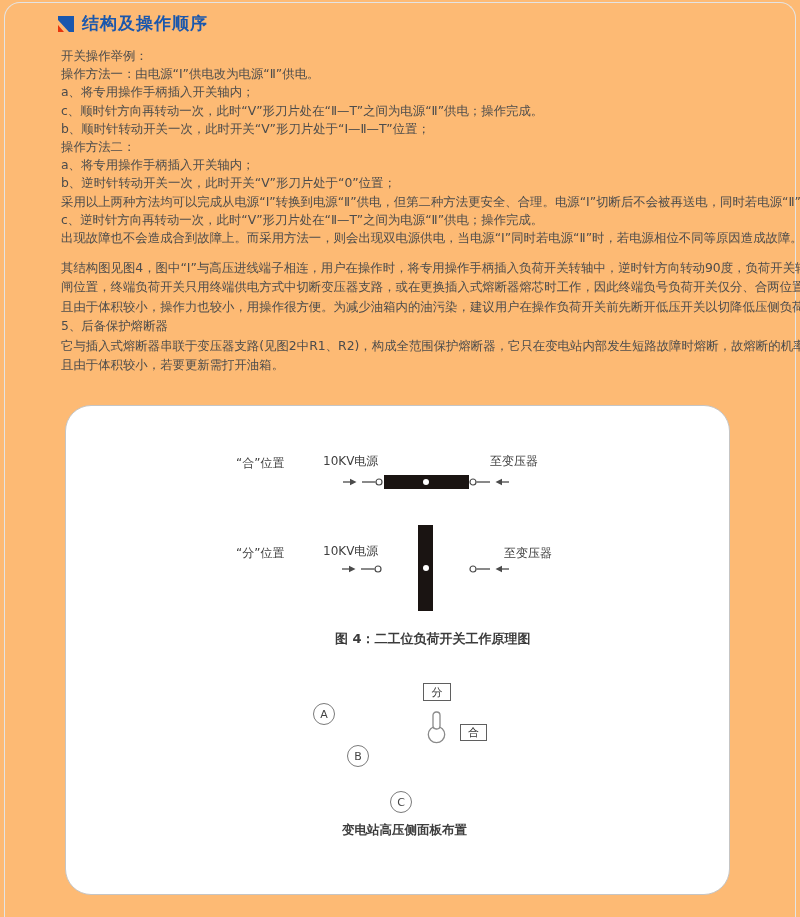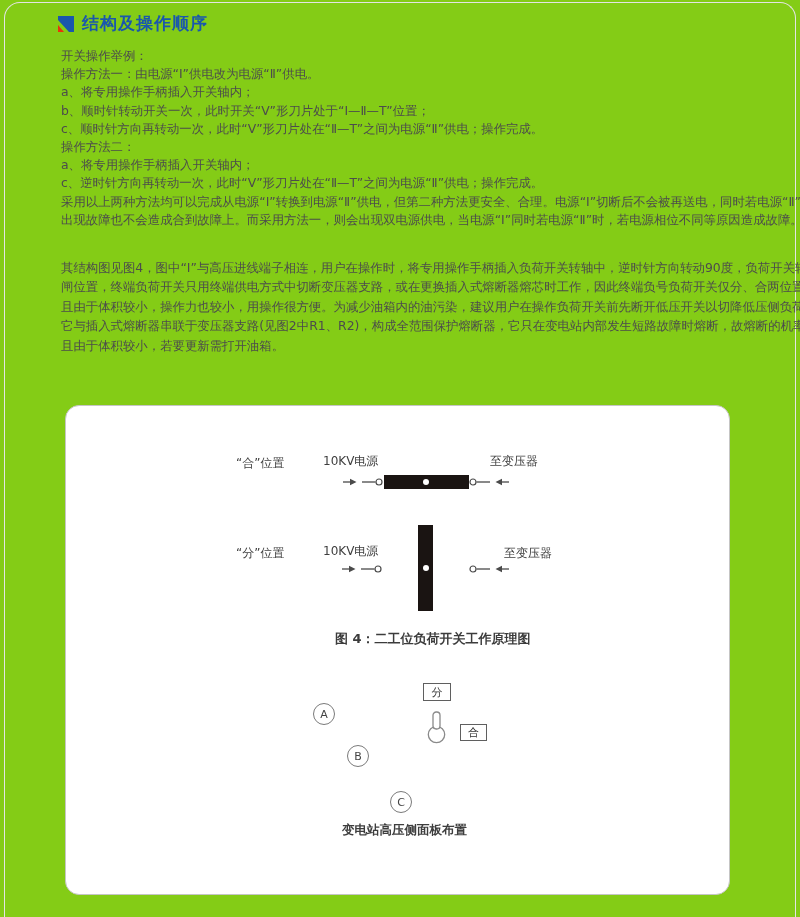--- a/index.html
+++ b/index.html
@@ -1,27 +1,27 @@
 <!DOCTYPE html>
 <html><head>
 <meta charset="utf-8">
 <style>
   html,body{margin:0;padding:0;background:#fff;}
-  .page{position:relative;width:800px;height:917px;background:#84cc16;overflow:hidden;
+  .page{position:relative;width:800px;height:917px;background:#fdba74;overflow:hidden;
         font-family:"DejaVu Sans",sans-serif;color:#4c4c4c;}
   .card-edge{position:absolute;left:4px;right:4px;top:2px;bottom:-20px;
              border:1px solid #e4e4e4;border-bottom:none;border-radius:16px 16px 0 0;pointer-events:none;}
   .header{position:absolute;left:58px;top:12px;display:flex;align-items:center;gap:8px;}
   .header .title{font-size:17px;font-weight:bold;color:#1a57ad;letter-spacing:1px;}
   .body-block{position:absolute;left:61px;width:700px;font-size:12.4px;color:#4c4c4c;}
   .block1{top:47px;line-height:18.2px;}
   .block2{top:258px;line-height:19.4px;}
   .body-block div{white-space:nowrap;}
   .figure-box{position:absolute;left:65px;top:405px;width:663px;height:488px;
-              border:1px solid #c5c5c5;border-radius:14px;background:#fff;}
+              border:1px solid #c5c5c5;border-radius:26px;background:#fff;}
   .fig-label{position:absolute;font-size:12px;color:#3e3e3e;white-space:nowrap;}
   .hbar{position:absolute;left:318px;top:69px;width:85px;height:14px;background:#1a1412;}
   .vbar{position:absolute;left:352px;top:119px;width:15px;height:86px;background:#1a1412;}
   .dot{position:absolute;width:6px;height:6px;border-radius:50%;background:#fff;}
   .hbar .dot{left:39px;top:4px;}
   .vbar .dot{left:4.5px;top:40px;}
   .conn{position:absolute;width:40px;height:14px;}
   .fig-caption{position:absolute;left:238px;top:224px;font-size:13px;font-weight:bold;color:#3c3c3c;white-space:nowrap;padding-left:31px;}
   .mini-box{position:absolute;border:1px solid #5f5f5f;color:#333;font-size:11px;
             display:flex;align-items:center;justify-content:center;background:#fff;}
@@ -43,33 +43,35 @@
         <polygon points="0,9 6,16 0,16" fill="#e8340c"></polygon>
       </svg>
     </span>
     <span class="title">结构及操作顺序</span>
   </div>
 
   <div class="body-block block1">
     <div>开关操作举例：</div>
     <div>操作方法一：由电源“Ⅰ”供电改为电源“Ⅱ”供电。</div>
     <div>a、将专用操作手柄插入开关轴内；</div>
+    <div>c、顺时针方向再转动一次，此时“V”形刀片处在“Ⅱ—T”之间为电源“Ⅱ”供电；操作完成。</div>
     <div>b、顺时针转动开关一次，此时开关“V”形刀片处于“Ⅰ—Ⅱ—T”位置；</div>
-    <div>c、顺时针方向再转动一次，此时“V”形刀片处在“Ⅱ—T”之间为电源“Ⅱ”供电；操作完成。</div>
     <div>操作方法二：</div>
     <div>a、将专用操作手柄插入开关轴内；</div>
+    <div>b、逆时针转动开关一次，此时开关“V”形刀片处于“0”位置；</div>
+    <div>采用以上两种方法均可以完成从电源“Ⅰ”转换到电源“Ⅱ”供电，但第二种方法更安全、合理。电源“Ⅰ”切断后不会被再送电，同时若电源“Ⅱ”</div>
     <div>c、逆时针方向再转动一次，此时“V”形刀片处在“Ⅱ—T”之间为电源“Ⅱ”供电；操作完成。</div>
-    <div>采用以上两种方法均可以完成从电源“Ⅰ”转换到电源“Ⅱ”供电，但第二种方法更安全、合理。电源“Ⅰ”切断后不会被再送电，同时若电源“Ⅱ”</div>
     <div>出现故障也不会造成合到故障上。而采用方法一，则会出现双电源供电，当电源“Ⅰ”同时若电源“Ⅱ”时，若电源相位不同等原因造成故障。</div>
   </div>
 
   <div class="body-block block2">
     <div>其结构图见图4，图中“Ⅰ”与高压进线端子相连，用户在操作时，将专用操作手柄插入负荷开关转轴中，逆时针方向转动90度，负荷开关转到“分”</div>
     <div>闸位置，终端负荷开关只用终端供电方式中切断变压器支路，或在更换插入式熔断器熔芯时工作，因此终端负号负荷开关仅分、合两位置，</div>
     <div>且由于体积较小，操作力也较小，用操作很方便。为减少油箱内的油污染，建议用户在操作负荷开关前先断开低压开关以切降低压侧负荷。</div>
+    <div>5、后备保护熔断器</div>
     <div>它与插入式熔断器串联于变压器支路(见图2中R1、R2)，构成全范围保护熔断器，它只在变电站内部发生短路故障时熔断，故熔断的机率很低，</div>
     <div>且由于体积较小，若要更新需打开油箱。</div>
   </div>
 
   <div class="figure-box">
 
     <div class="fig-label" style="left:170px;top:49px;">“合”位置</div>
     <div class="fig-label" style="left:257px;top:47px;">10KV电源</div>
     <div class="fig-label" style="left:424px;top:47px;">至变压器</div>
     <span class="conn" style="left:277px;top:69px;">

